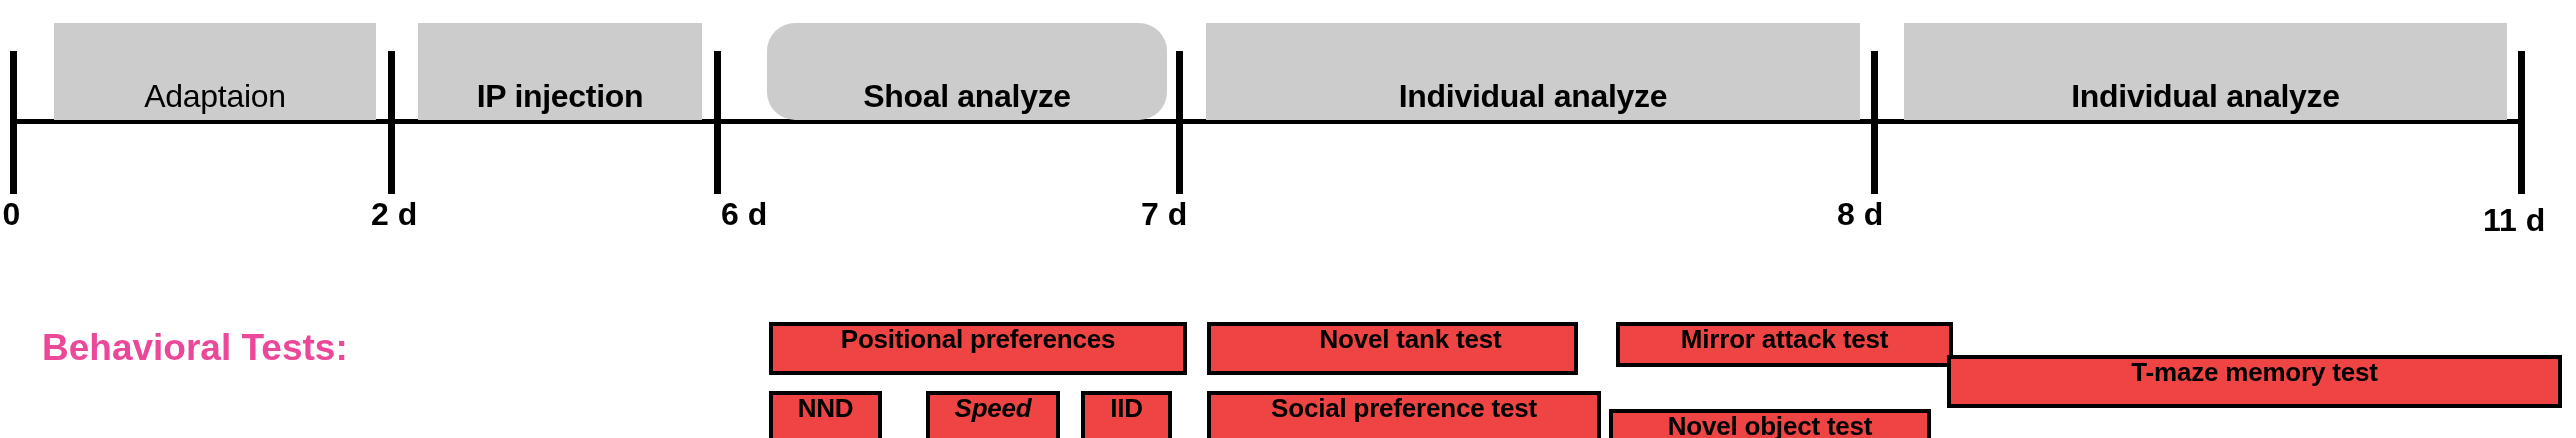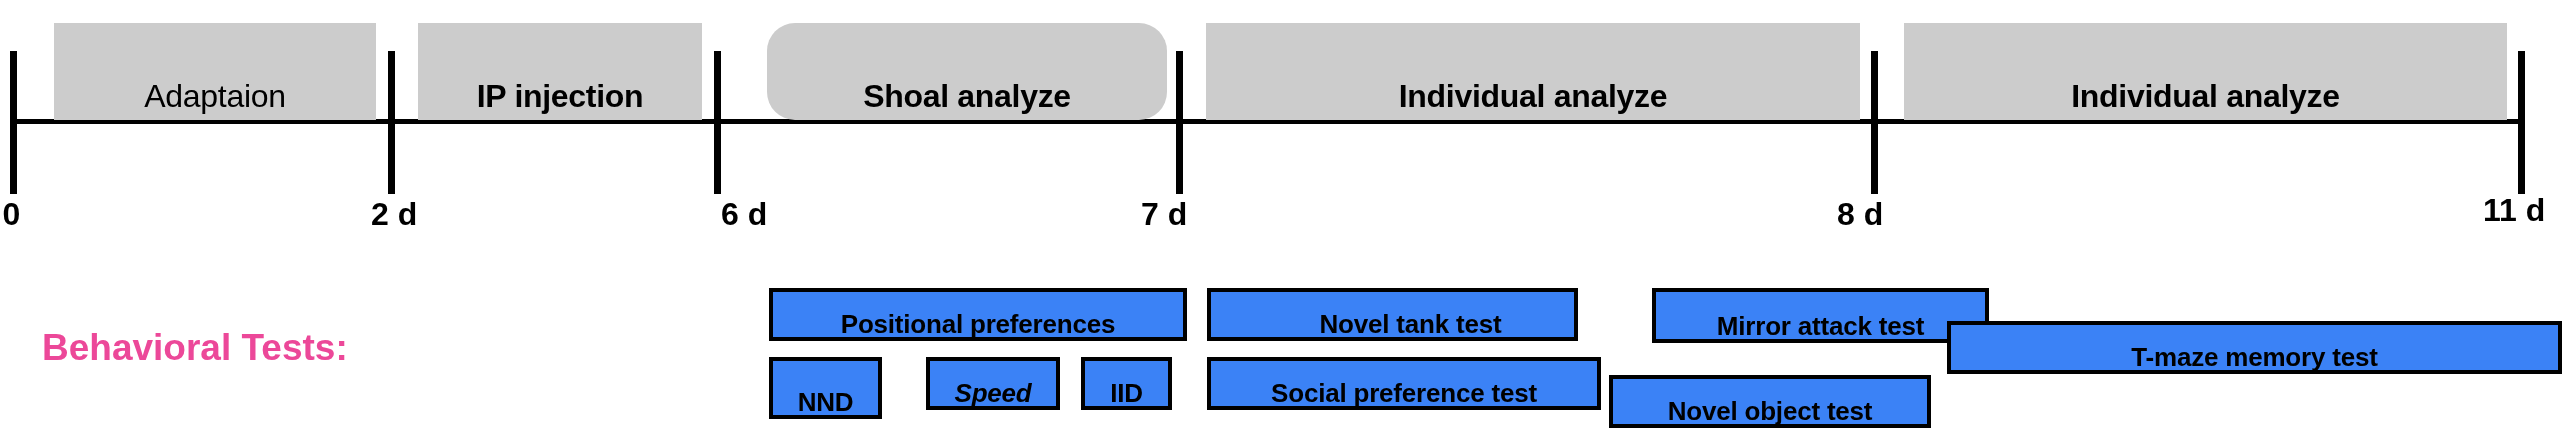--- a/index.html
+++ b/index.html
@@ -64,24 +64,25 @@
     font-size: 37px;
     font-weight: 700;
     color: #ec4899;
     line-height: 1;
     white-space: nowrap;
   }
   .test-box {
     position: absolute;
     box-sizing: border-box;
     border: 4.2px solid #000000;
-    background: #3b82f6;
+    background: #ef4444;
     display: flex;
-    align-items: flex-end;
+    align-items: flex-start;
     justify-content: center;
+    margin-top: 34px;
   }
   .test-box .test-label {
     font-size: 26px;
     font-weight: 700;
     color: #000000;
     line-height: 1;
     white-space: nowrap;
     letter-spacing: -0.2px;
   }
 </style>
@@ -119,21 +120,21 @@
 
     <div class="phase-bar" style="left:1904px; top:23px; width:603px; height:97px;">
       <span class="phase-label bold">Individual analyze</span>
     </div>
 
     <div class="day-label" style="left:2.4px;    top:198px;">0</div>
     <div class="day-label" style="left:355px;  top:198px;margin-left:16px;">2 d</div>
     <div class="day-label" style="left:721px; top:198px;">6 d</div>
     <div class="day-label" style="left:1141px; top:198px;">7 d</div>
     <div class="day-label" style="left:1837px; top:198px;">8 d</div>
-    <div class="day-label" style="left:2483px; top:194px;">11 d</div>
+    <div class="day-label" style="left:2483px; top:204px;">11 d</div>
   </div>
 
   <div>
 
     <div class="section-title" style="left:42px; top:329px;">Behavioral Tests:</div>
 
     <div class="test-box" style="left:769px; top:288px; width:418px; height:53px;">
       <span class="test-label">Positional preferences</span>
     </div>
 
@@ -150,21 +151,21 @@
     </div>
 
     <div class="test-box" style="left:1207px; top:288px; width:371px; height:53px;padding-left:36px;">
       <span class="test-label">Novel tank test</span>
     </div>
 
     <div class="test-box" style="left:1207px; top:357px; width:394px; height:53px;">
       <span class="test-label">Social preference test</span>
     </div>
 
-    <div class="test-box" style="left:1652px; top:288px; width:337px; height:55px;">
+    <div class="test-box" style="left:1616px; top:288px; width:337px; height:45px;">
       <span class="test-label">Mirror attack test</span>
     </div>
 
     <div class="test-box" style="left:1609px; top:375px; width:322px; height:53px;">
       <span class="test-label">Novel object test</span>
     </div>
 
     <div class="test-box" style="left:1947px; top:321px; width:615px; height:53px;">
       <span class="test-label">T-maze memory test</span>
     </div>

